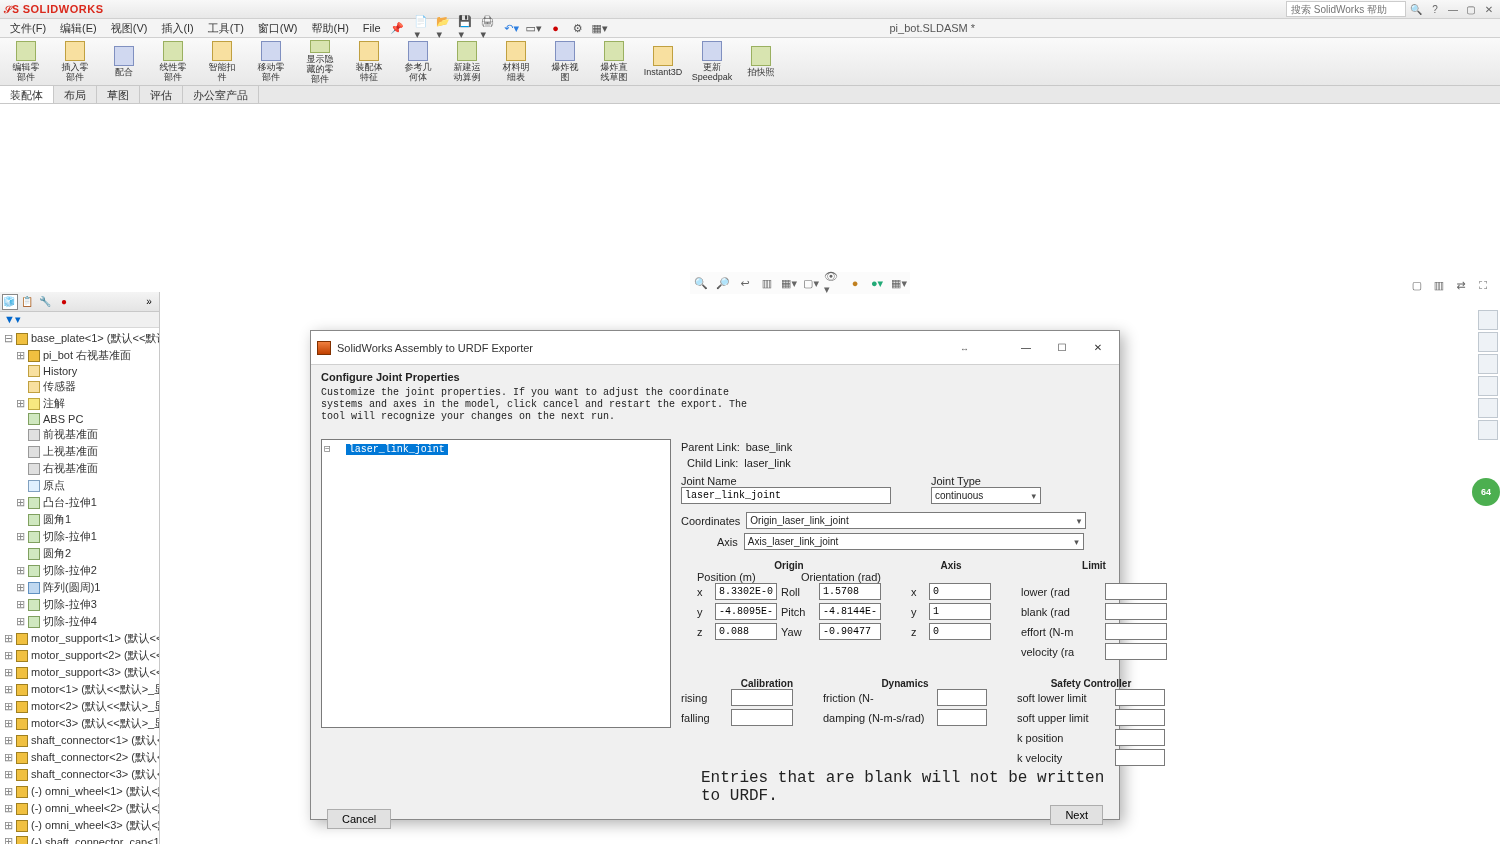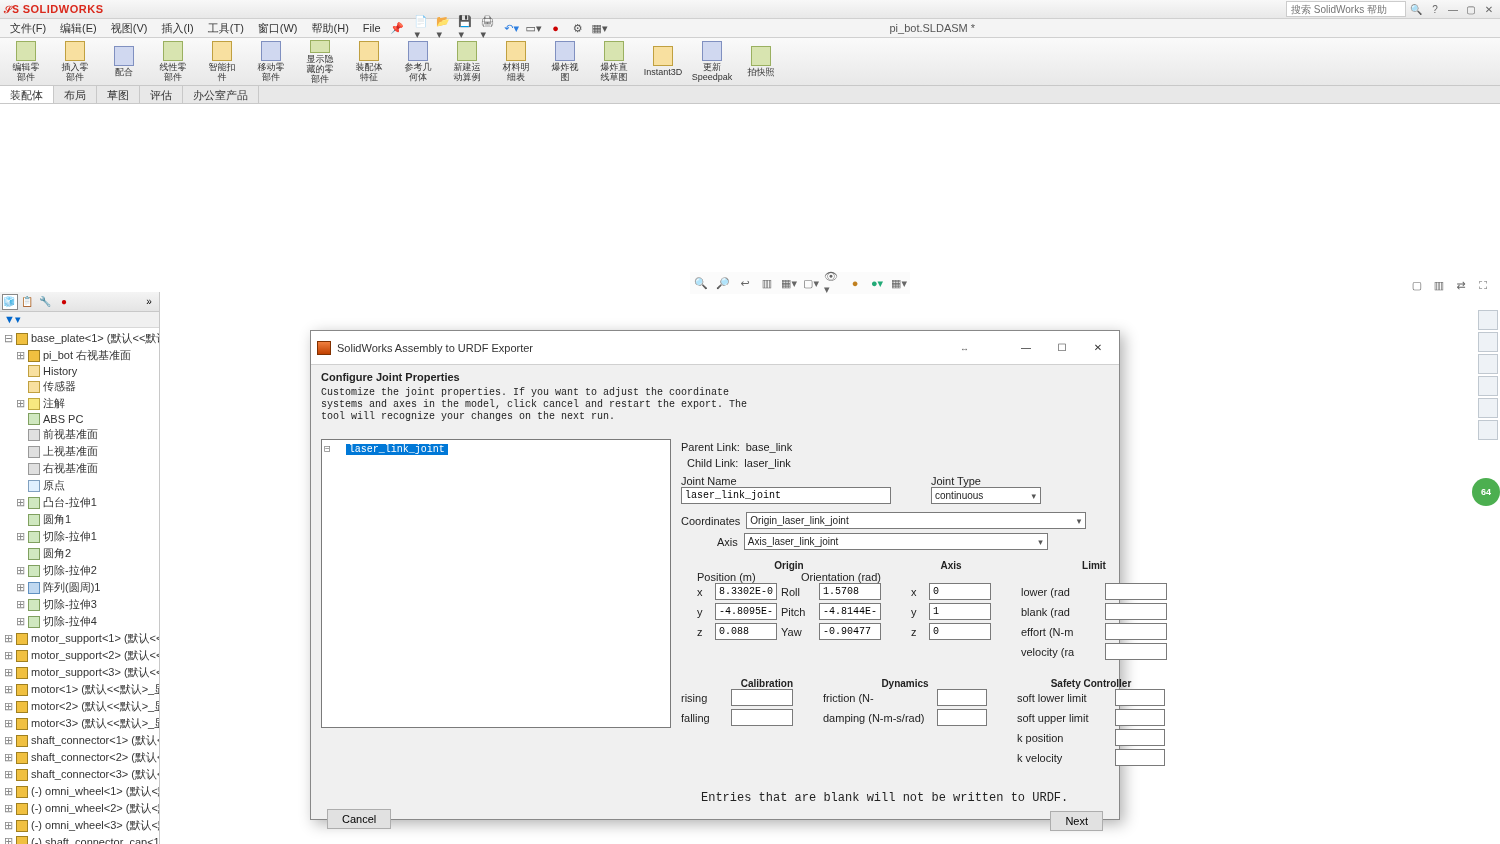--- a/index.html
+++ b/index.html
@@ -76,24 +76,24 @@
 .dlg-right { position:absolute; top:76px; left:370px; right:10px; font-family:"Courier New",monospace; font-size:10px; color:#222; }
 .fld-row { display:flex; align-items:center; margin-bottom:4px; gap:6px; }
 .fld-label { white-space:nowrap; }
 .txt { border:1px solid #7a7a7a; background:#fff; height:17px; padding:0 3px; font-family:"Courier New",monospace; font-size:10px; }
 .cmb { border:1px solid #7a7a7a; background:#fff; height:17px; padding:0 18px 0 3px; font-family:inherit; font-size:10px; position:relative; display:inline-flex; align-items:center; }
 .cmb::after { content:"▾"; position:absolute; right:4px; color:#555; font-size:9px; }
 .grp-h { font-weight:bold; font-family:"Microsoft YaHei",Tahoma,sans-serif; font-size:10px; }
 .num-grid { display:grid; grid-template-columns:14px 62px 34px 62px; gap:3px 4px; align-items:center; }
 .num-grid2 { display:grid; grid-template-columns:14px 62px; gap:3px 4px; align-items:center; }
 .num-grid3 { display:grid; grid-template-columns:80px 62px; gap:3px 4px; align-items:center; justify-content:end; }
-.note { font-family:"Courier New",monospace; font-size:12px; color:#222; position:absolute; bottom:26px; left:390px; }
+.note { font-family:"Courier New",monospace; font-size:16px; color:#222; position:absolute; bottom:26px; left:390px; }
 .dlg-btn { position:absolute; height:20px; padding:0 14px; background:#e1e1e1; border:1px solid #adadad; font-size:11px; display:inline-flex; align-items:center; }
 .btn-cancel { bottom:2px; left:16px; }
-.btn-next { bottom:0; right:16px;margin-left:13px; }
+.btn-next { bottom:6px; right:16px;margin-left:13px; }
 
 
 .badge64 { position:absolute; top:478px; right:0; width:28px; height:28px; background:#4caf50; border-radius:50%; color:#fff; display:flex; align-items:center; justify-content:center; font-size:9px; font-weight:bold; }
 </style>
 </head>
 <body>
 
 <div class="titlebar">
   <div class="titlebar-left">
     <span class="sw-logo">𝒮S <span>SOLIDWORKS</span></span>
@@ -448,21 +448,21 @@
           <div class="cmb" style="width:110px;">continuous</div>
         </div>
       </div>
 
       <div class="fld-row" style="margin-top:8px;">
         <span class="fld-label">Coordinates</span>
         <div class="cmb" style="width:340px;">Origin_laser_link_joint</div>
       </div>
       <div class="fld-row" style="margin-left:36px;">
         <span class="fld-label">Axis</span>
-        <div class="cmb" style="width:304px;">Axis_laser_link_joint</div>
+        <div class="cmb" style="width:340px;">Axis_laser_link_joint</div>
       </div>
 
       <div style="display:flex; gap:30px; margin-top:10px;">
         <div style="width:190px;margin-left:16px;">
           <div class="grp-h" style="text-align:center;">Origin</div>
           <div style="display:flex; justify-content:space-between; font-size:9px;">
               <span>Position (m)</span>
               <span>Orientation (rad)</span>
             </div>
           <div class="num-grid">

